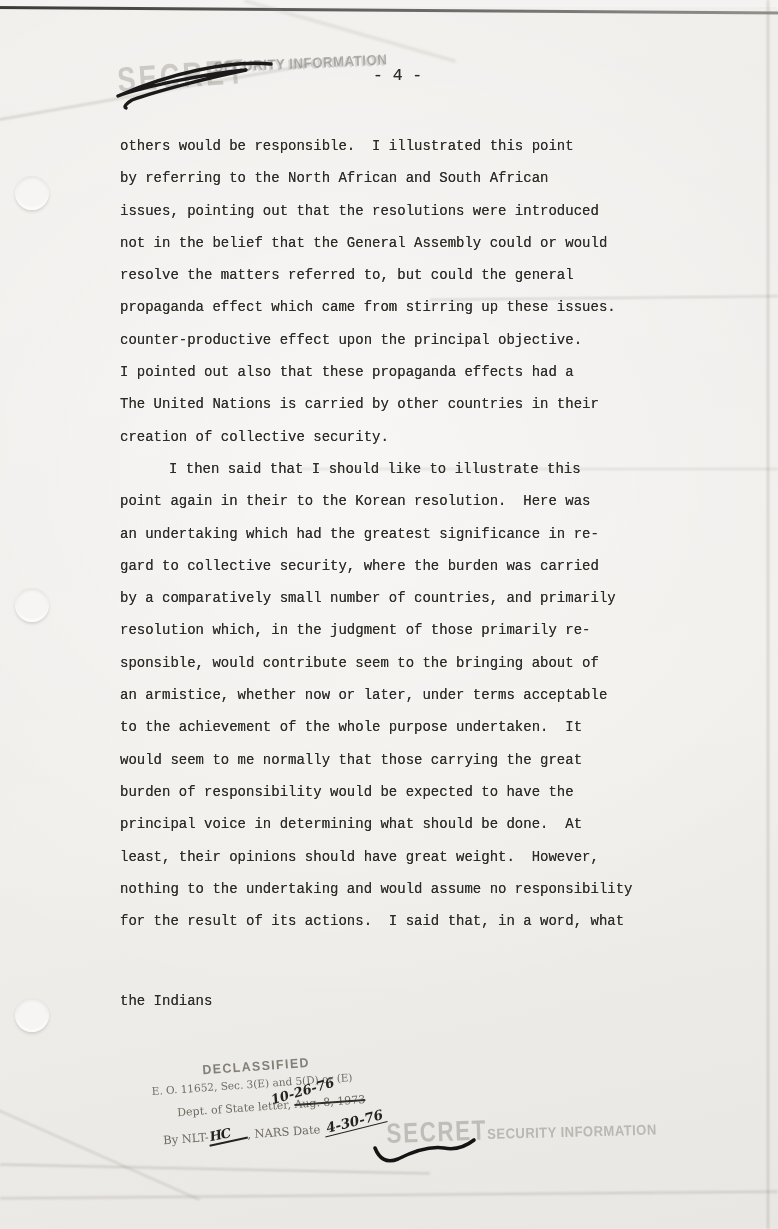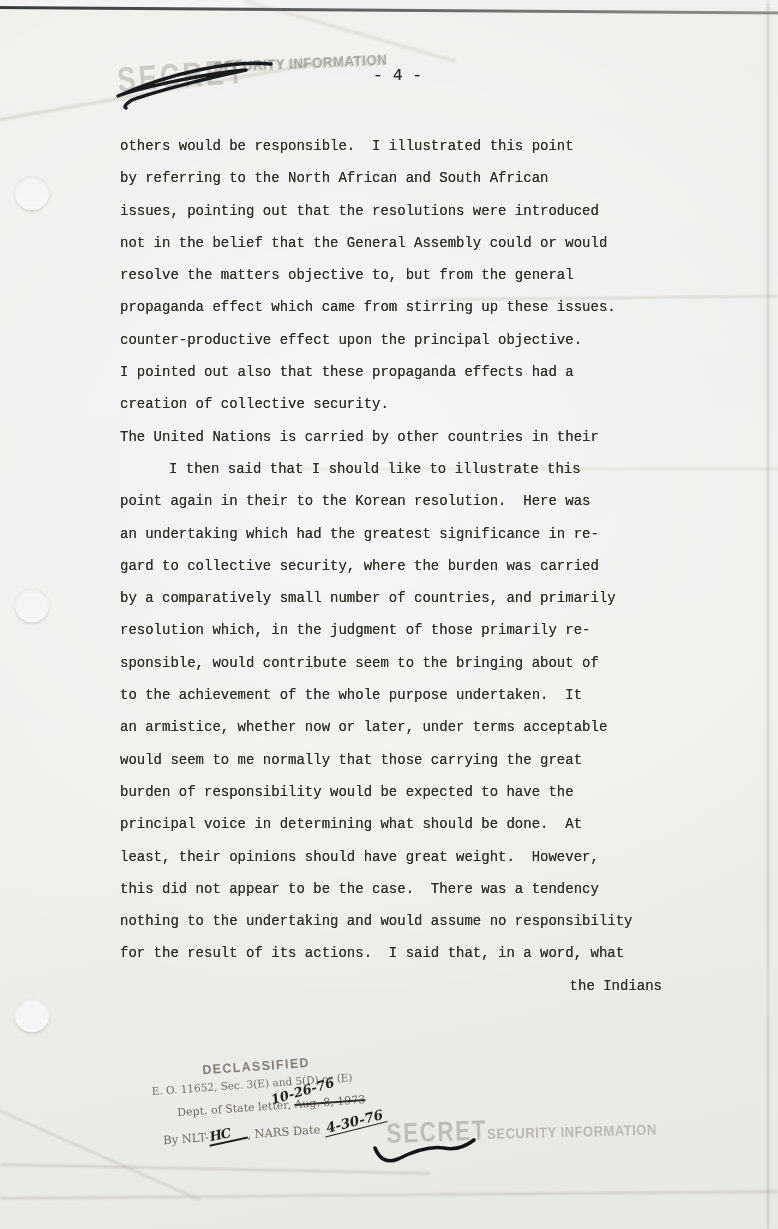--- a/index.html
+++ b/index.html
@@ -32,21 +32,21 @@
     background:#f6f5f3;
     box-shadow:0 2px 3px rgba(140,135,128,0.28), inset 0 -2px 3px rgba(255,255,255,0.9), inset 0 2px 3px rgba(160,155,148,0.18);}
   .hole1{top:176px;} .hole2{top:588px;} .hole3{top:998px;}
 
   
   .body-text{position:absolute;left:120px;top:130px;width:600px;
     font-size:14px;line-height:32.3px;color:#2e2b27;
     text-shadow:0 0 0.5px rgba(46,43,39,0.75);}
   .line{white-space:pre;height:32.3px;}
   .line.indent{padding-left:49px;}
-  .line.right{text-align:right;padding-right:58px;}
+  .line.right{padding-right:58px;margin-top:48px;}
 
   .page-number{position:absolute;left:373px;top:66px;font-size:16.4px;color:#2e2b27;
     text-shadow:0 0 0.5px rgba(46,43,39,0.75);white-space:pre;}
 
   
   .stamp{position:absolute;font-family:"Liberation Sans",sans-serif;font-weight:bold;white-space:nowrap;}
   .secret-top{left:116px;top:60px;font-size:35px;letter-spacing:4px;color:rgba(148,145,138,0.40);
     transform:rotate(-4deg) scaleX(0.78);transform-origin:left top;}
   .secinfo-top{left:214px;top:59px;font-size:14.5px;letter-spacing:0.5px;color:rgba(122,120,114,0.55);
     transform:rotate(-2.5deg) scaleX(0.92);transform-origin:left top;
@@ -105,40 +105,39 @@
     <path d="M163,10 C120,6 60,20 10,42 C34,33 95,20 138,16 C104,23 52,36 24,46 C19,49 15,53 18,54" fill="none" stroke="#1a1a1a" stroke-width="3.4" stroke-linecap="round" stroke-linejoin="round"></path>
   </svg>
 
   <div class="page-number">- 4 -</div>
 
   <div class="body-text">
     <div class="line">others would be responsible.  I illustrated this point</div>
     <div class="line">by referring to the North African and South African</div>
     <div class="line">issues, pointing out that the resolutions were introduced</div>
     <div class="line">not in the belief that the General Assembly could or would</div>
-    <div class="line">resolve the matters objective to, but from the general</div>
+    <div class="line">resolve the matters referred to, but could the general</div>
     <div class="line">propaganda effect which came from stirring up these issues.</div>
     <div class="line">counter-productive effect upon the principal objective.</div>
     <div class="line">I pointed out also that these propaganda effects had a</div>
+    <div class="line">The United Nations is carried by other countries in their</div>
     <div class="line">creation of collective security.</div>
-    <div class="line">The United Nations is carried by other countries in their</div>
     <div class="line indent">I then said that I should like to illustrate this</div>
     <div class="line">point again in their to the Korean resolution.  Here was</div>
     <div class="line">an undertaking which had the greatest significance in re-</div>
     <div class="line">gard to collective security, where the burden was carried</div>
     <div class="line">by a comparatively small number of countries, and primarily</div>
     <div class="line">resolution which, in the judgment of those primarily re-</div>
     <div class="line">sponsible, would contribute seem to the bringing about of</div>
+    <div class="line">an armistice, whether now or later, under terms acceptable</div>
     <div class="line">to the achievement of the whole purpose undertaken.  It</div>
-    <div class="line">an armistice, whether now or later, under terms acceptable</div>
     <div class="line">would seem to me normally that those carrying the great</div>
     <div class="line">burden of responsibility would be expected to have the</div>
     <div class="line">principal voice in determining what should be done.  At</div>
     <div class="line">least, their opinions should have great weight.  However,</div>
-    <div class="line">this did not appear to be the case.  There was a tendency</div>
     <div class="line">nothing to the undertaking and would assume no responsibility</div>
     <div class="line">for the result of its actions.  I said that, in a word, what</div>
     <div class="line right">the Indians</div>
   </div>
 
   <div class="declass">
     <div class="d-title">DECLASSIFIED</div>
     <div class="d-line2">E. O. 11652, Sec. 3(E) and 5(D) or (E)</div>
     <div class="d-line3"><span>Dept. of State letter, </span><span class="struck">Aug. 8, 1973</span></div>
     <div class="hand hand-date3">10-26-76</div>

